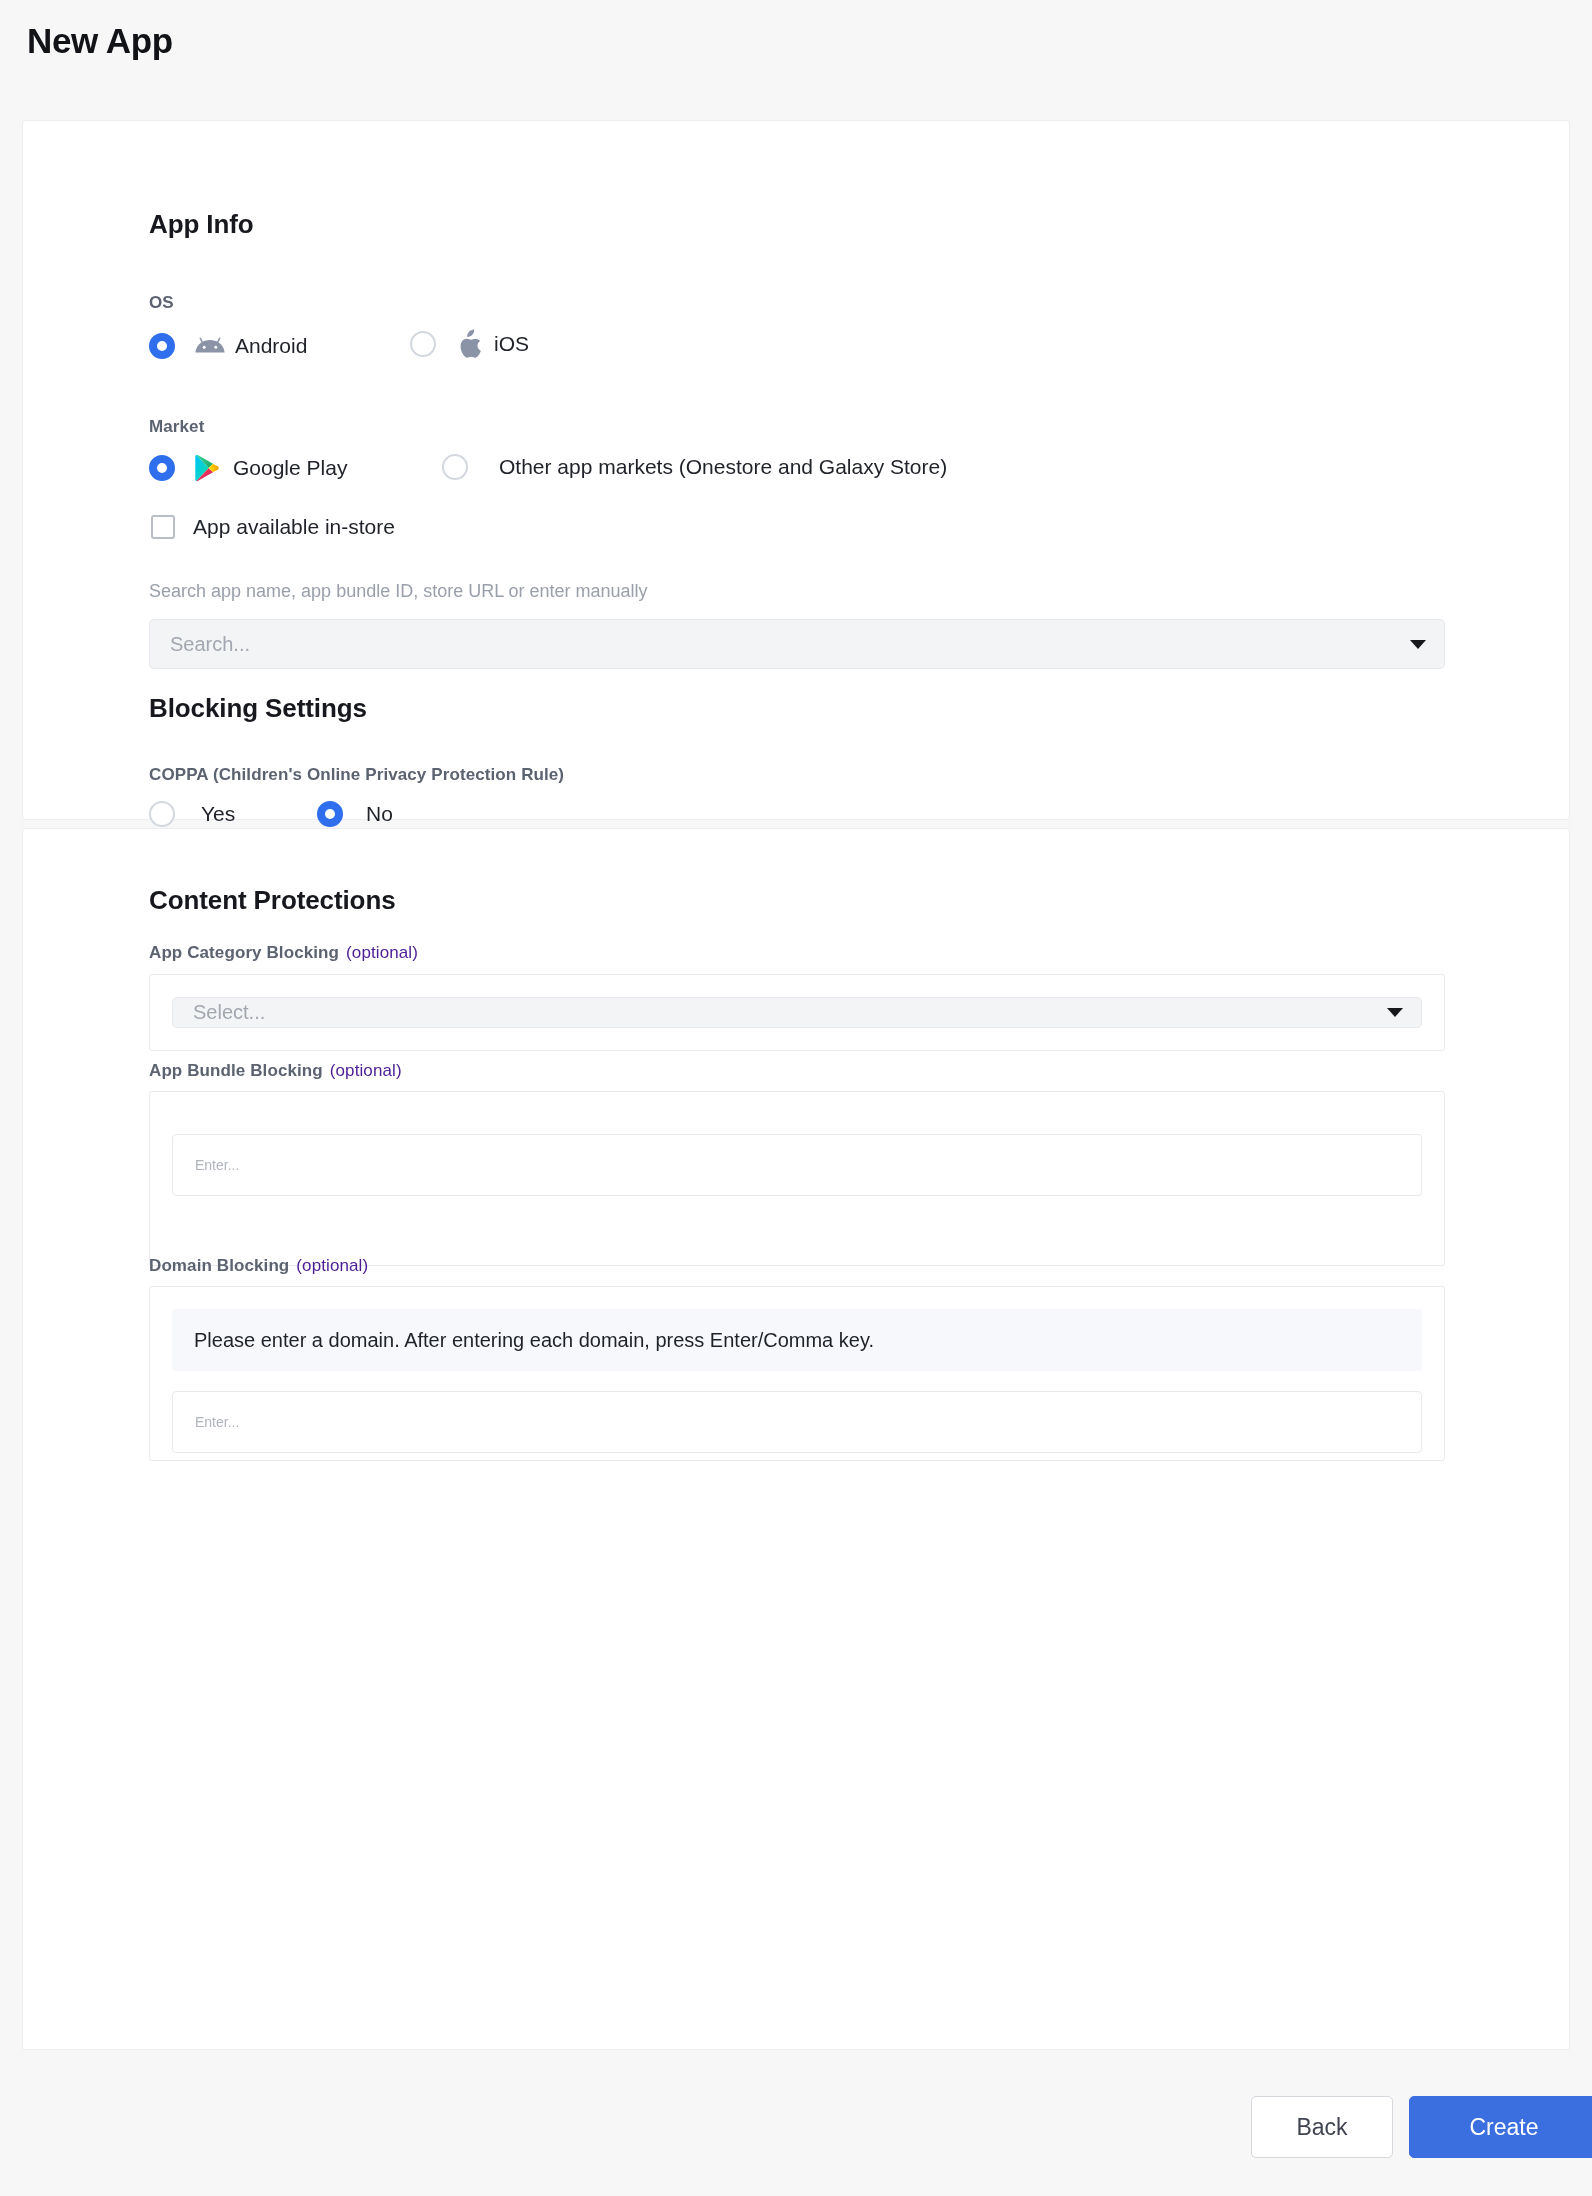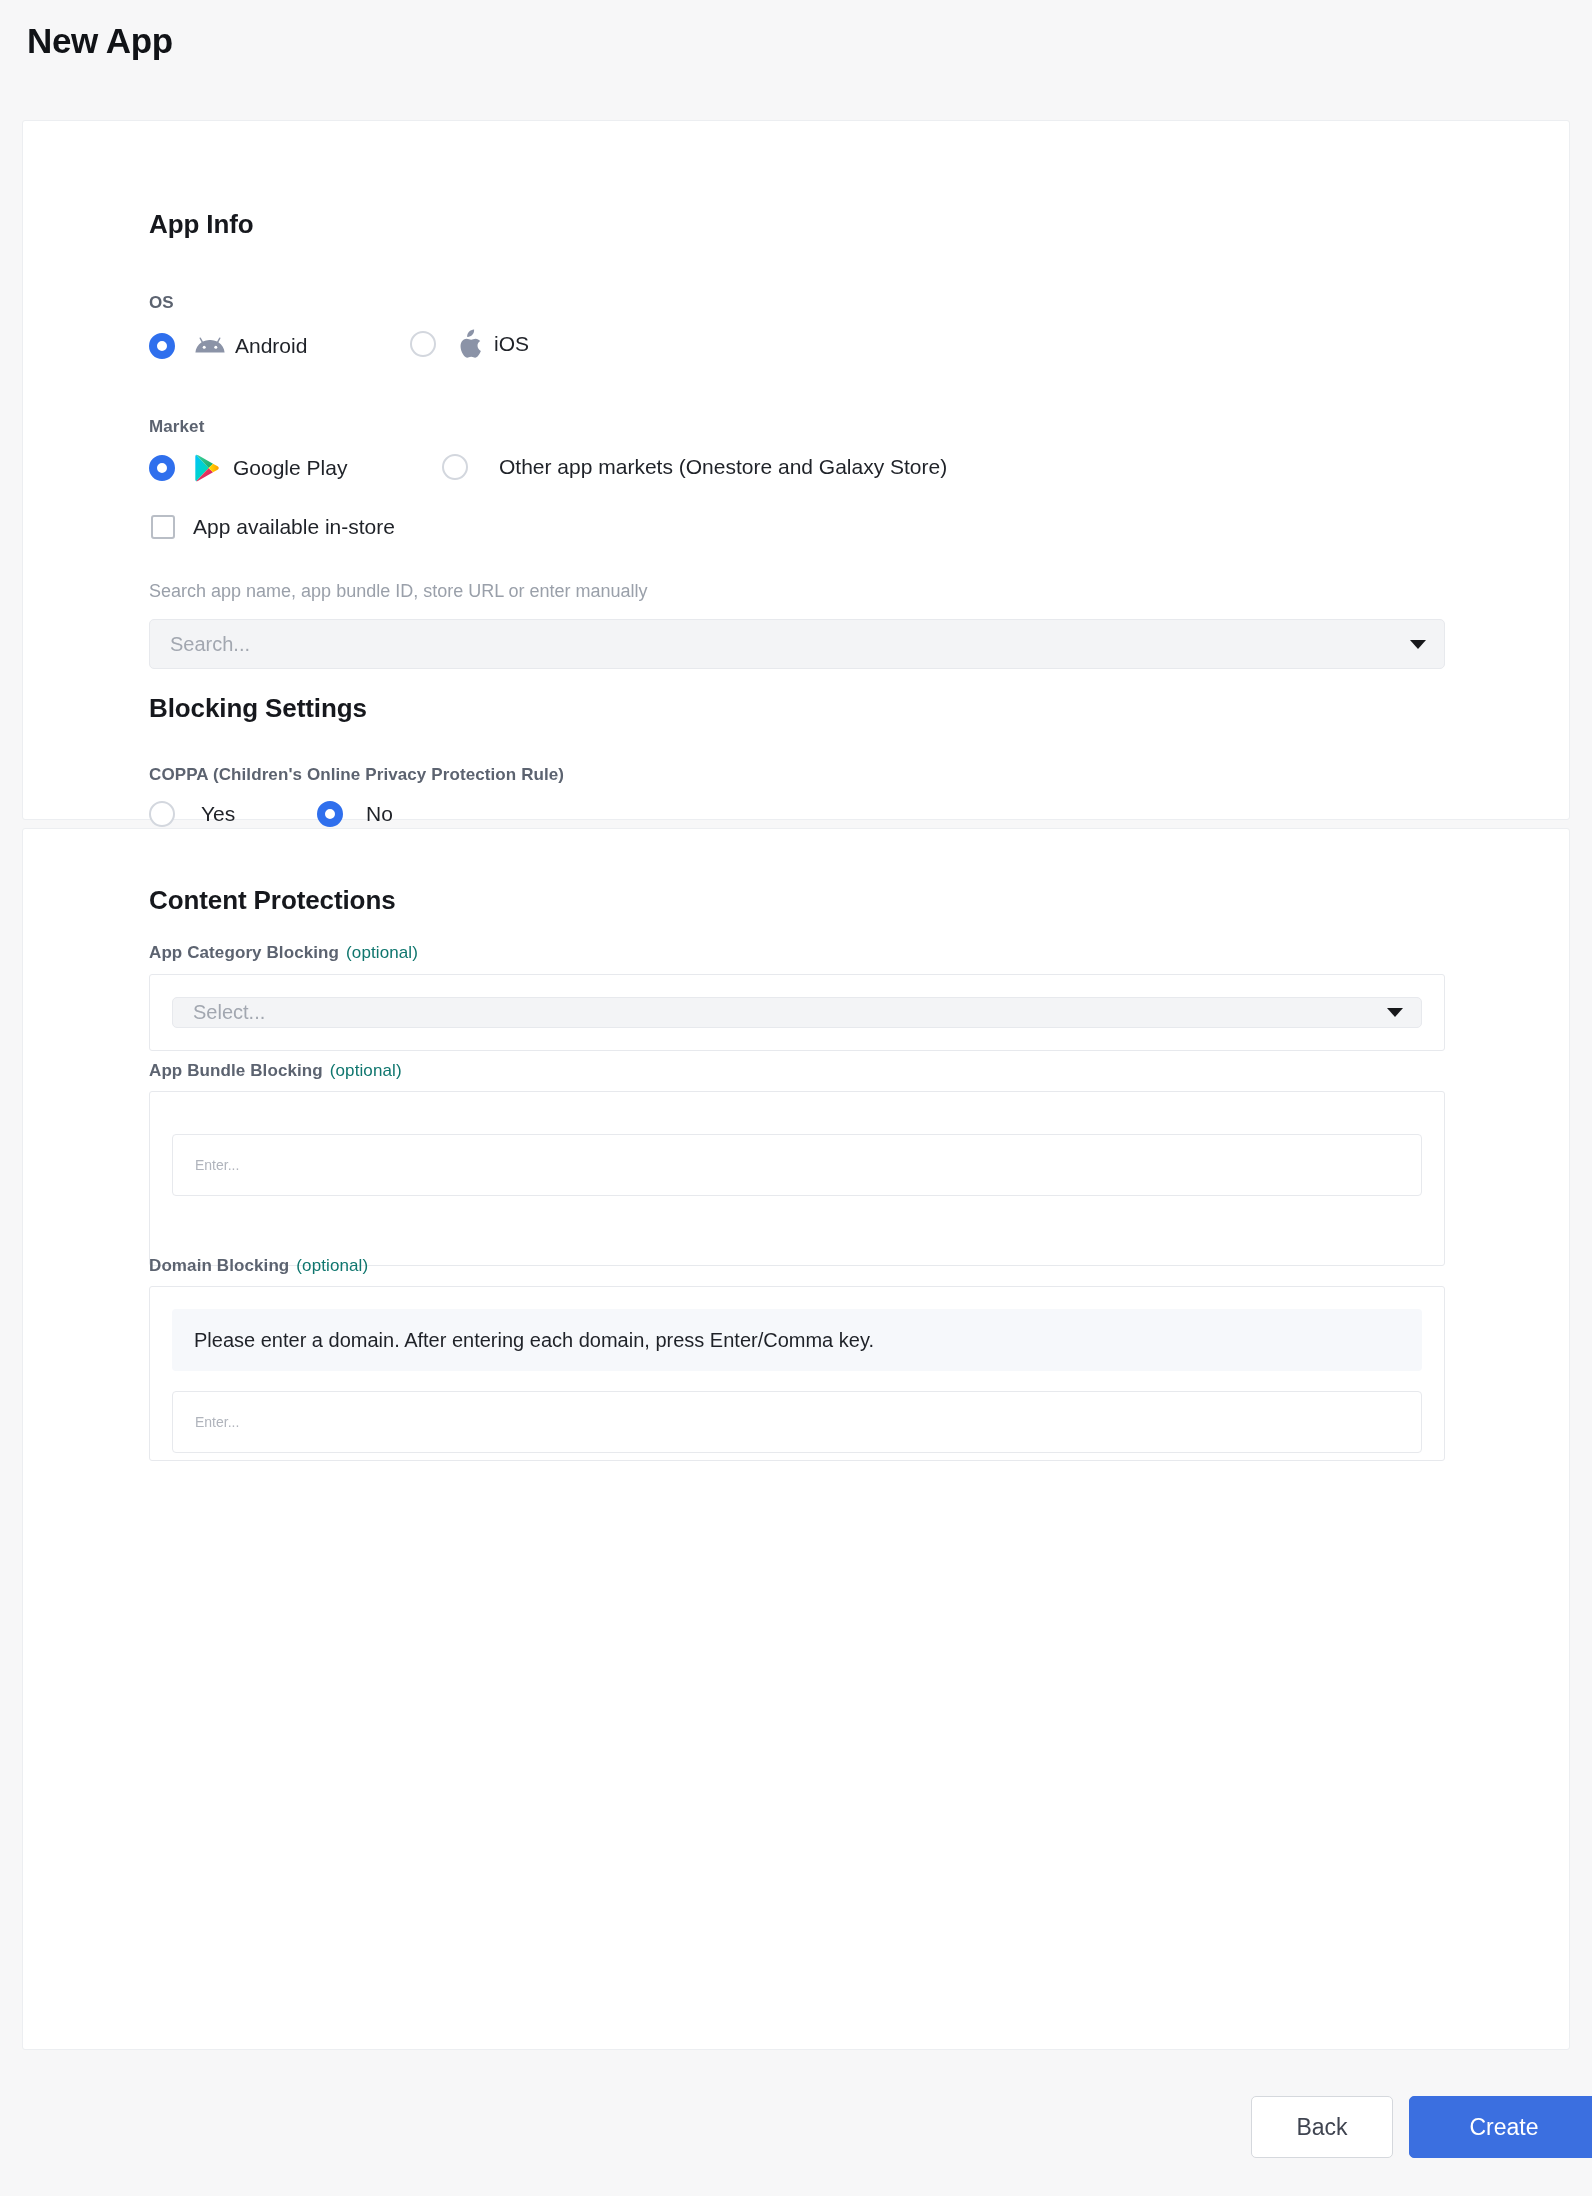--- a/index.html
+++ b/index.html
@@ -54,21 +54,21 @@
 
   
   .field-label {
     font-size: 17px;
     font-weight: 700;
     color: #5c6370;
     letter-spacing: 0.1px;
   }
   .field-label .optional {
     font-weight: 400;
-    color: #0f766e;
+    color: #4c1d95;
     margin-left: 7px;
   }
   .helper-text {
     font-size: 18px;
     color: #9aa0aa;
     font-weight: 400;
   }
 
   
   .option-row { display: flex; align-items: center; }

